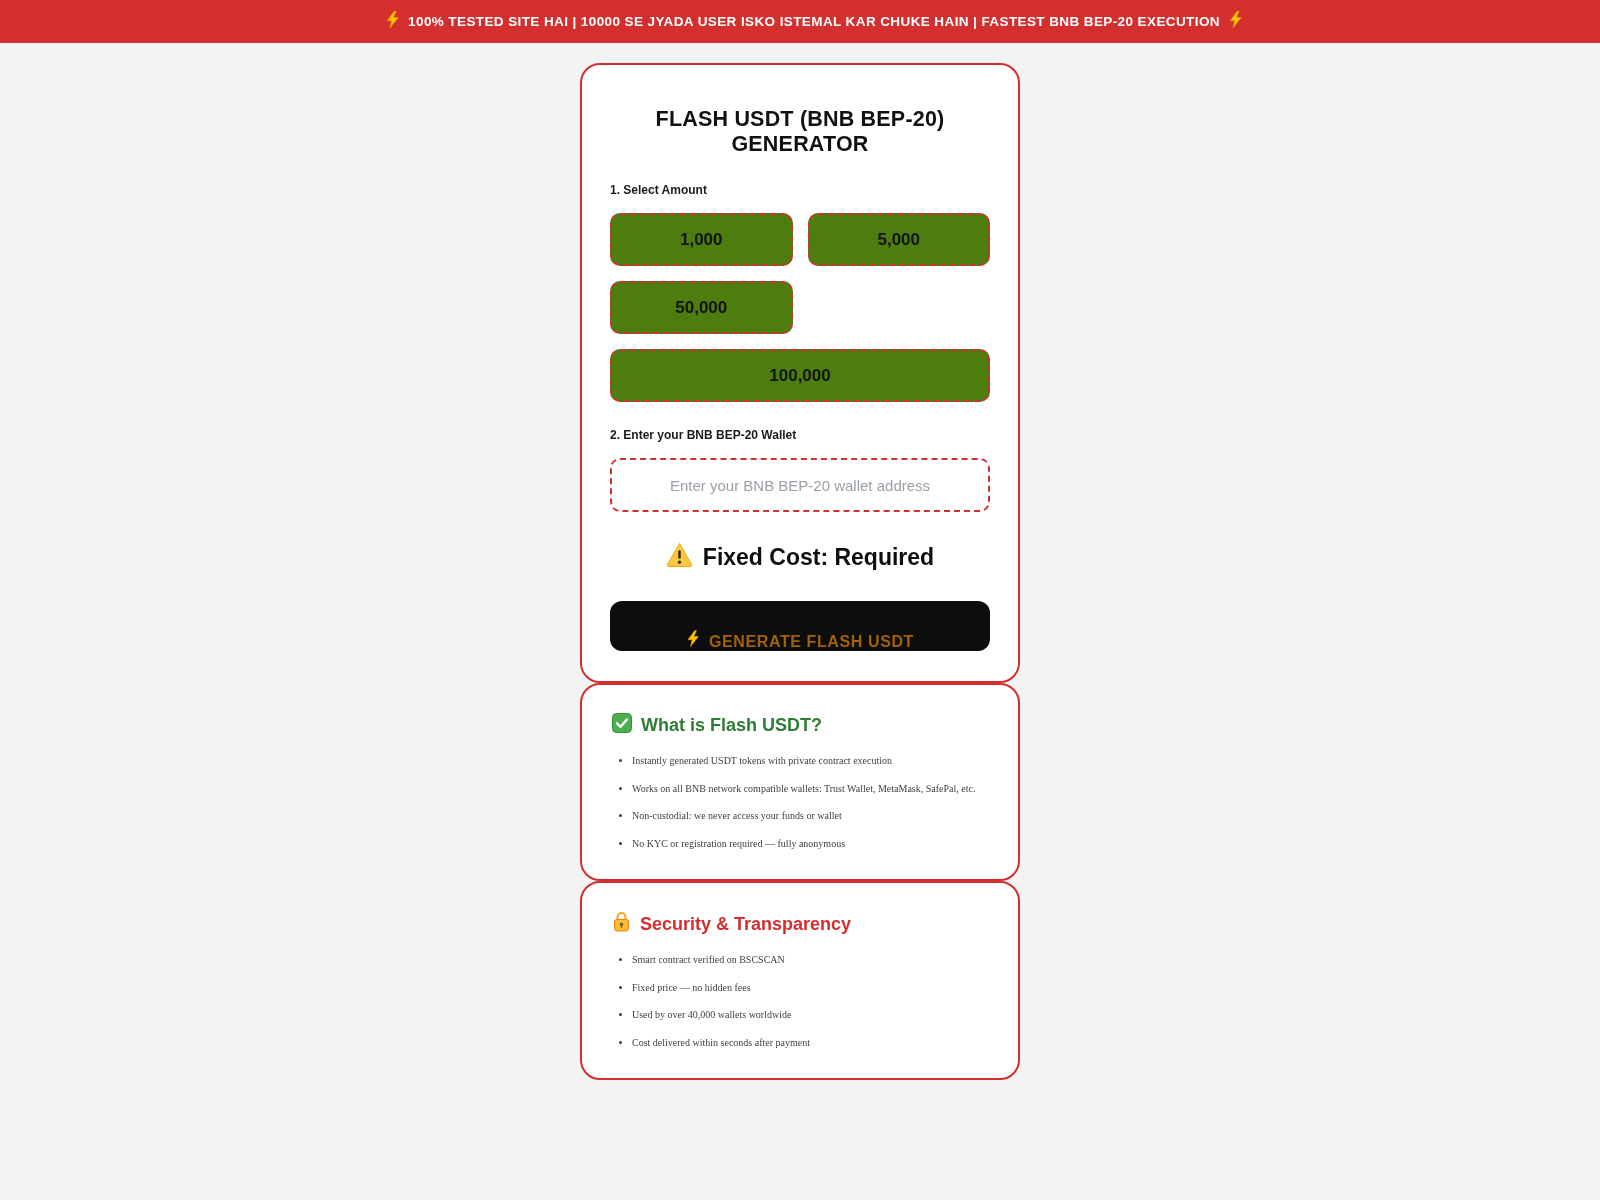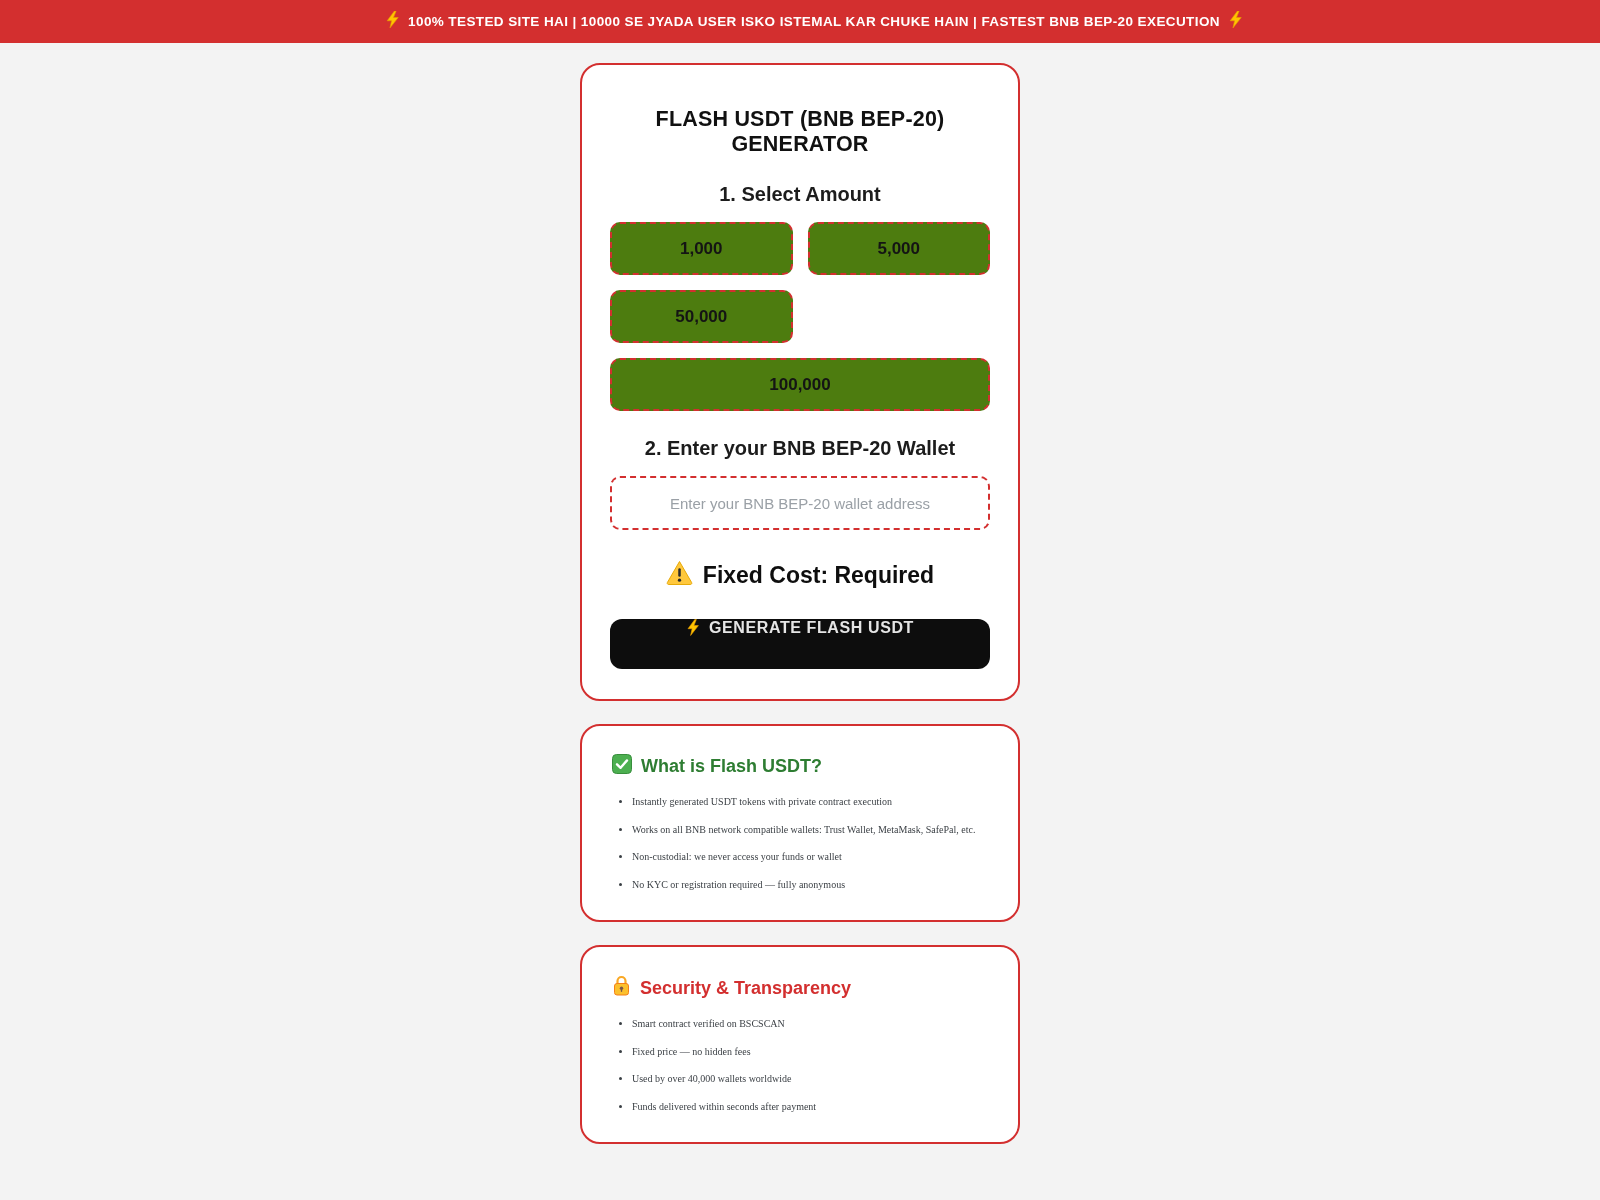--- a/index.html
+++ b/index.html
@@ -35,35 +35,34 @@
     margin: 0 auto;
     padding-top: 20px;
     padding-bottom: 45px;
   }
   .card {
     background: #ffffff;
     border: 2px solid #d32f2f;
     border-radius: 20px;
     width: 100%;
   }
-  .card + .card { margin-top: 23px; }
+  .card + .card { }
 
   
   .generator-card { padding: 32px 28px 30px; }
   .gen-title {
     text-align: center;
     font-size: 21.5px;
     font-weight: 800;
     color: #111111;
     letter-spacing: 0.2px;
     margin: 10px 0 26px;
   }
   .step-label {
-    text-align: center;
-    font-size: 20px;
+    font-size: 12px;
     font-weight: 700;
     color: #1c1c1c;
     margin-bottom: 16px;
   }
   .amount-grid {
     display: grid;
     grid-template-columns: 1fr 1fr;
     gap: 15px;
     margin-bottom: 26px;
   }
@@ -106,28 +105,28 @@
     font-size: 23px;
     font-weight: 800;
     color: #0e0e0e;
     margin: 4px 0 28px;
   }
 
   .generate-btn {
     width: 100%;
     height: 50px;
     background: #0d0d0d;
-    color: #e5e5e5;
+    color: #a16207;
     border: none;
     border-radius: 12px;
     font-size: 16px;
     font-weight: 700;
     letter-spacing: 0.6px;
     display: flex;
-    align-items: flex-start;
+    align-items: flex-end;
     justify-content: center;
     gap: 9px;
     cursor: pointer;
     font-family: inherit;
   }
 
   
   .info-card, .security-card { padding: 28px 30px 24px; }
   .card-heading {
     display: flex;
@@ -235,17 +234,17 @@
           <circle cx="9.5" cy="13.3" r="1.7" fill="#795548"></circle>
           <rect x="8.8" y="13.8" width="1.4" height="3.2" rx="0.7" fill="#795548"></rect>
         </svg>
       </span>
       <span>Security &amp; Transparency</span>
     </h2>
     <ul class="bullet-list">
       <li>Smart contract verified on BSCSCAN</li>
       <li>Fixed price — no hidden fees</li>
       <li>Used by over 40,000 wallets worldwide</li>
-      <li>Funds delivered within seconds after payment</li>
+      <li>Cost delivered within seconds after payment</li>
     </ul>
   </section>
 
 </main>
 
 </body></html>

